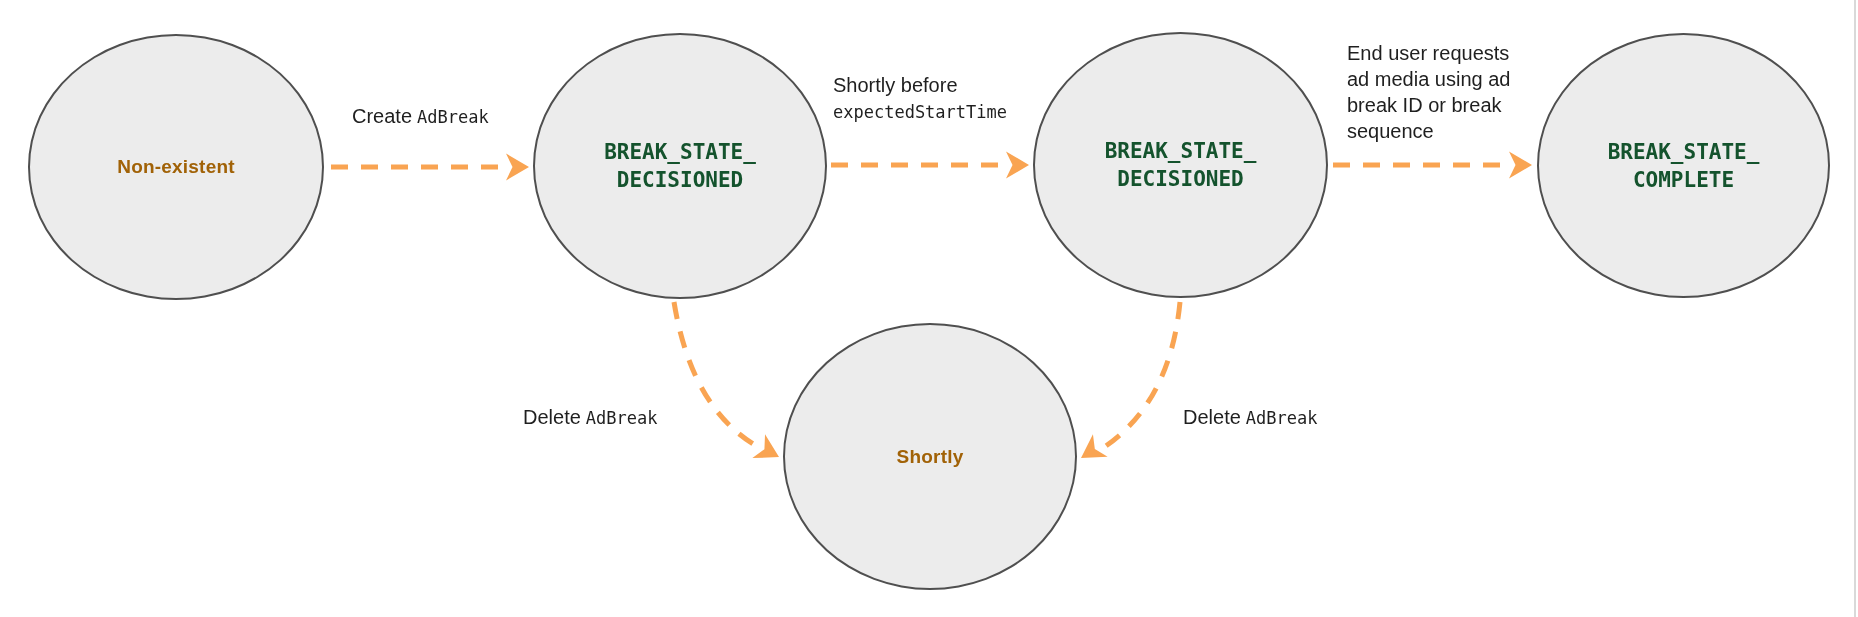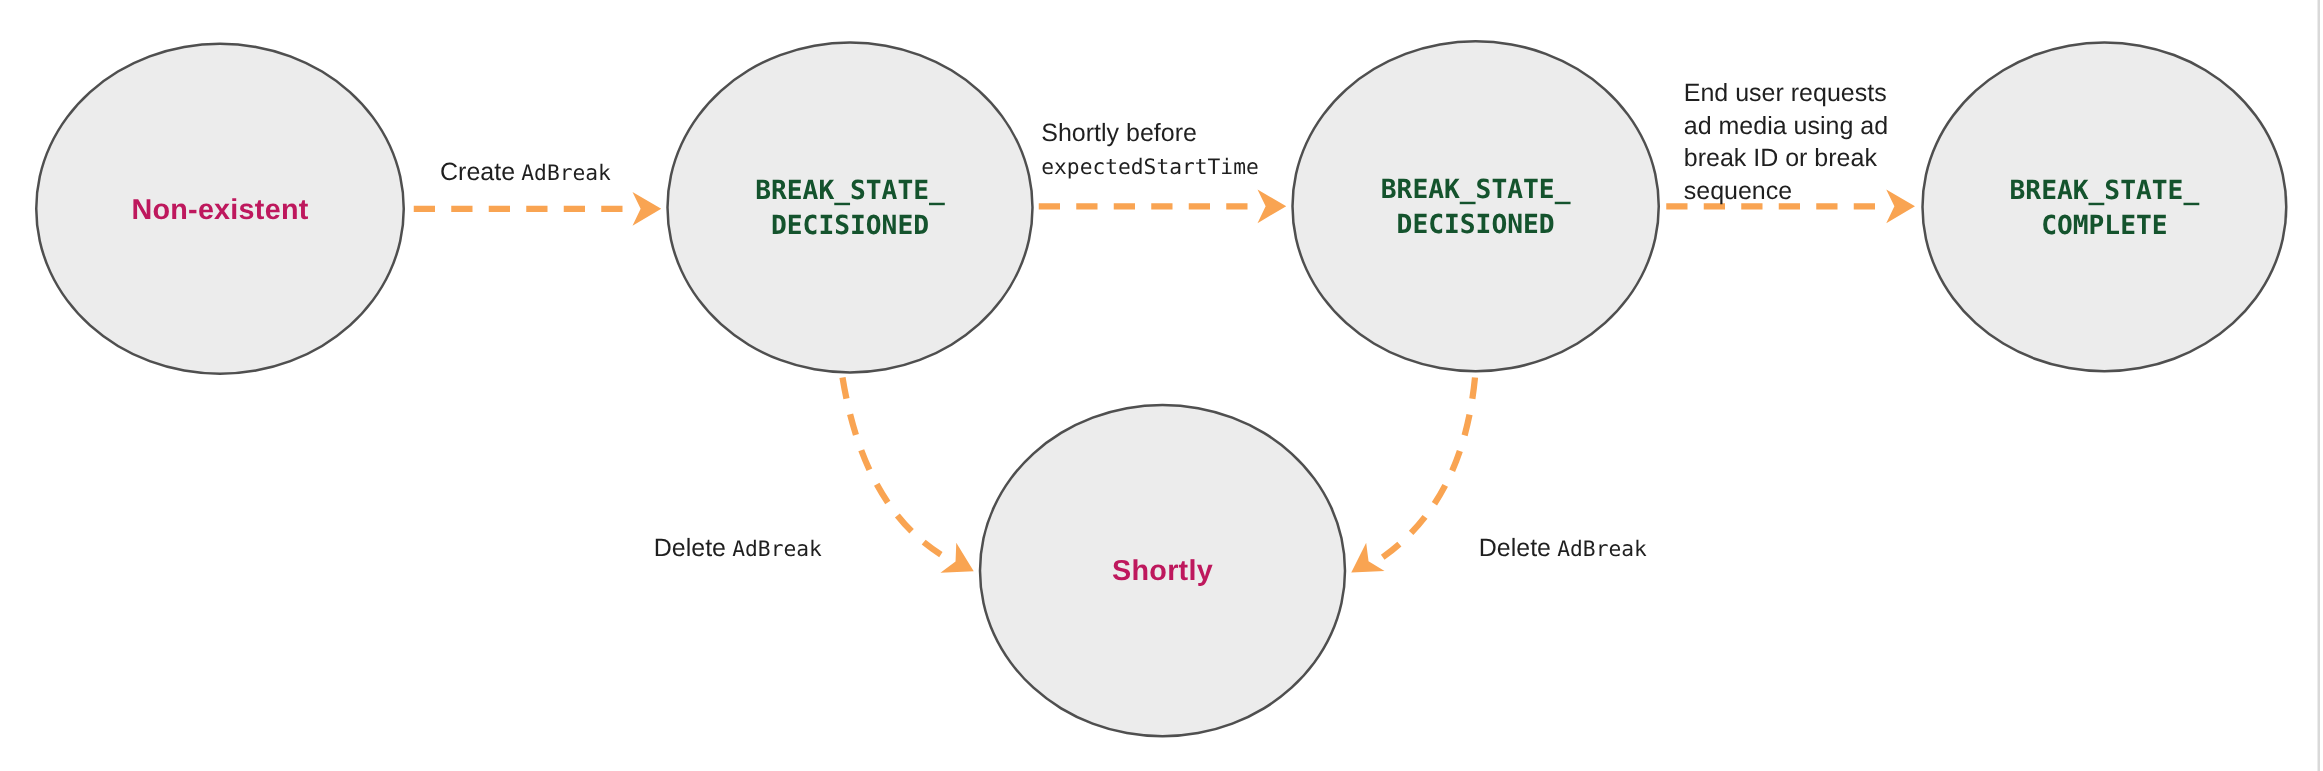--- a/index.html
+++ b/index.html
@@ -24,27 +24,27 @@
   }
   .arrows .head{fill:var(--accent-orange);stroke:none;}
   .node{
     position:absolute;border-radius:50%;
     background:var(--node-fill);border:2px solid var(--node-border);
     display:flex;flex-direction:column;align-items:center;justify-content:center;
     text-align:center;
   }
   .node .plain-label{
     font-family:"Liberation Sans",sans-serif;font-weight:bold;
-    font-size:23px;letter-spacing:.2px;color:#be185d;
+    font-size:19px;letter-spacing:.2px;color:#a16207;
   }
   .node .code-line{
     font-family:"DejaVu Sans Mono",monospace;font-weight:bold;
     font-size:21px;line-height:28px;color:#14532d;white-space:nowrap;
   }
-  .edge-label{position:absolute;font-size:20px;line-height:26px;color:var(--text-color);margin-top:22px;}
+  .edge-label{position:absolute;font-size:20px;line-height:26px;color:var(--text-color);}
   .edge-label .sans{font-family:"Liberation Sans",sans-serif;}
   .edge-label .mono{font-family:"DejaVu Sans Mono",monospace;font-size:17px;}
   .edge-label .sans.gap{margin-right:5px;}
   .nowrap{white-space:nowrap;}
   #lbl-create{left:352px;top:103px;}
   #lbl-shortly{left:833px;top:72px;line-height:27px;}
   #lbl-enduser{left:1347px;top:40px;width:178px;}
   #lbl-delete-left{left:523px;top:404px;}
   #lbl-delete-right{left:1183px;top:404px;}
   #node-non-existent{left:28px;top:34px;width:296px;height:266px;}

